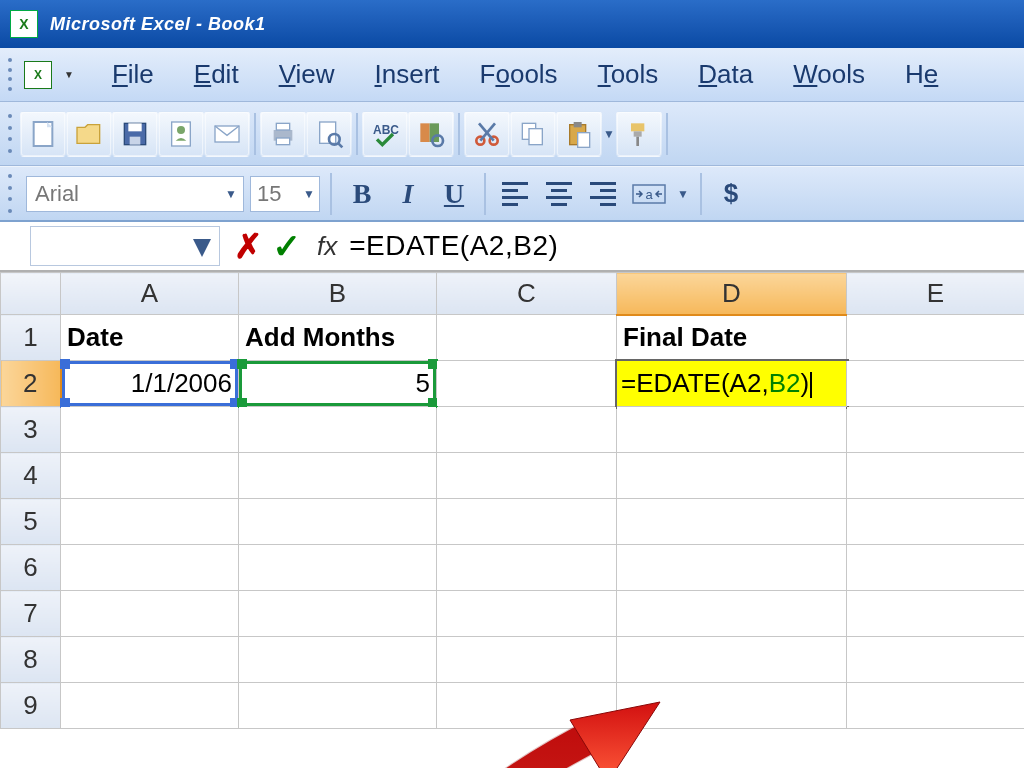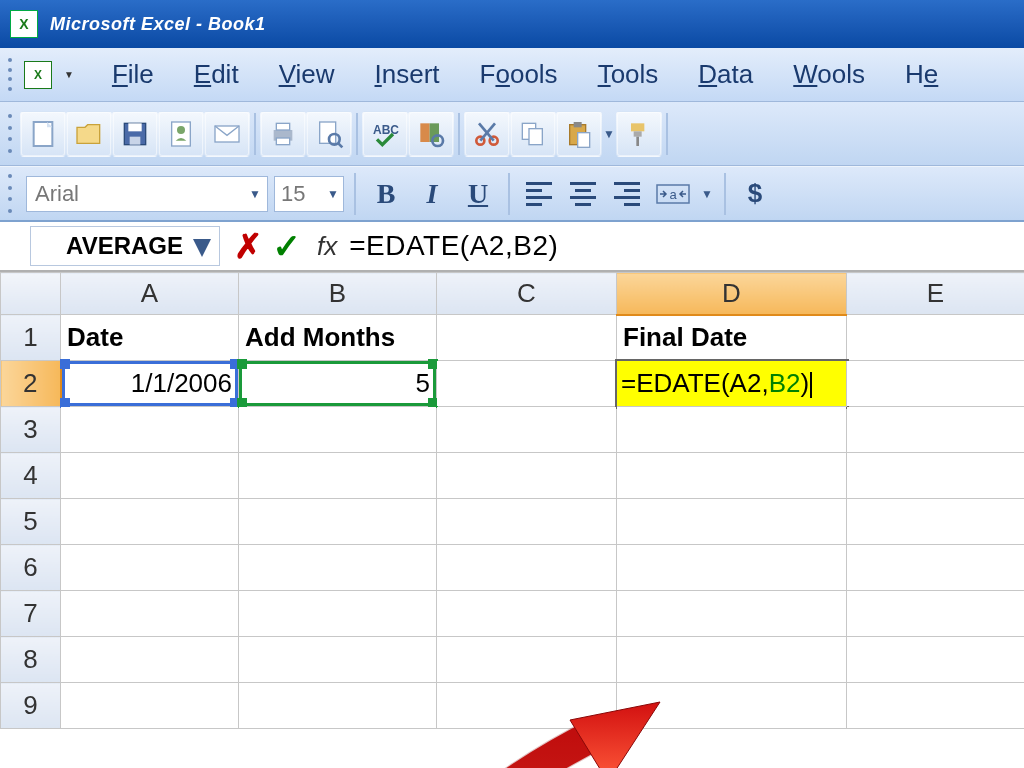--- a/index.html
+++ b/index.html
@@ -23,21 +23,21 @@
 .toolbar { background: linear-gradient(to bottom, #dde9fa 0%, #c0d6f2 100%); height: 64px; display: flex; align-items: center; padding: 0 8px; border-bottom: 1px solid #9fb8db; gap: 0; }
 .tb-grip { width: 8px; height: 46px; display:flex; flex-direction:column; justify-content:space-around; margin-right:4px; }
 .tb-grip span { width:4px; height:4px; background:#6a8ab8; border-radius:50%; }
 .tb-btn { width: 46px; height: 46px; border: 1px solid transparent; border-radius: 4px; display:flex; align-items:center; justify-content:center; background: linear-gradient(to bottom, #f4f8fd, #d6e4f6); box-shadow: inset 0 0 0 1px rgba(255,255,255,0.5); }
 .tb-btn svg { width: 32px; height: 32px; }
 .tb-sep { width: 2px; height: 42px; background: #a9c1e2; margin: 0 4px; }
 .tb-dd { width:14px; display:flex; align-items:center; justify-content:center; color:#3a5a8a; font-size:12px; }
 
 
 .fmt-bar { background: linear-gradient(to bottom, #dde9fa 0%, #c0d6f2 100%); height: 56px; display: flex; align-items: center; padding: 0 8px; border-top: 1px solid #eef4fc; border-bottom: 2px solid #7ea2cf; gap: 6px; }
-.font-sel { width: 242px; height: 36px; background: #fff; border: 1px solid #9fb8db; display:flex; align-items:center; padding:0 8px; color:#777; font-size:22px; position:relative; }
+.font-sel { width: 218px; height: 36px; background: #fff; border: 1px solid #9fb8db; display:flex; align-items:center; padding:0 8px; color:#777; font-size:22px; position:relative; }
 .font-sel .caret { position:absolute; right:6px; color:#3a5a8a; font-size:12px; }
 .size-sel { width: 70px; height: 36px; background:#fff; border:1px solid #9fb8db; display:flex; align-items:center; padding:0 6px; color:#777; font-size:22px; position:relative; }
 .size-sel .caret { position:absolute; right:4px; color:#3a5a8a; font-size:12px; }
 .fmt-btn { width: 40px; height: 40px; display:flex; align-items:center; justify-content:center; font-family: "Times New Roman", serif; font-size: 28px; color:#2a4a7a; font-weight:bold; }
 .fmt-btn.italic { font-style: italic; }
 .fmt-btn.uline { text-decoration: underline; }
 .align-btn { width:38px; height:38px; display:flex; flex-direction:column; justify-content:center; gap:4px; padding:6px; }
 .align-btn span { height:3px; background:#2a4a7a; }
 .merge-btn { width:42px; height:38px; display:flex; align-items:center; justify-content:center; }
 .curr-btn { width:38px; height:38px; display:flex; align-items:center; justify-content:center; font-size:26px; color:#2a4a7a; font-weight:bold; }
@@ -262,21 +262,20 @@
         <path d="M30 12 L24 12 M27 9 L24 12 L27 15" fill="none" stroke="#3a5a8a" stroke-width="1.5"></path>
       </svg>
     </div>
   <div class="tb-dd">▼</div>
   <div class="tb-sep"></div>
   <div class="curr-btn">$</div>
 </div>
 
 <div class="name-formula-row">
   <div class="name-box">
-    <span>AVERAGE</span>
     <div class="caret2"></div>
   </div>
   <div class="fx-btns">
     <span class="fx-cancel">✗</span>
     <span class="fx-enter">✓</span>
     <span class="fx-label">fx</span>
   </div>
   <div class="formula-input">=EDATE(A2,B2)</div>
 </div>
 

